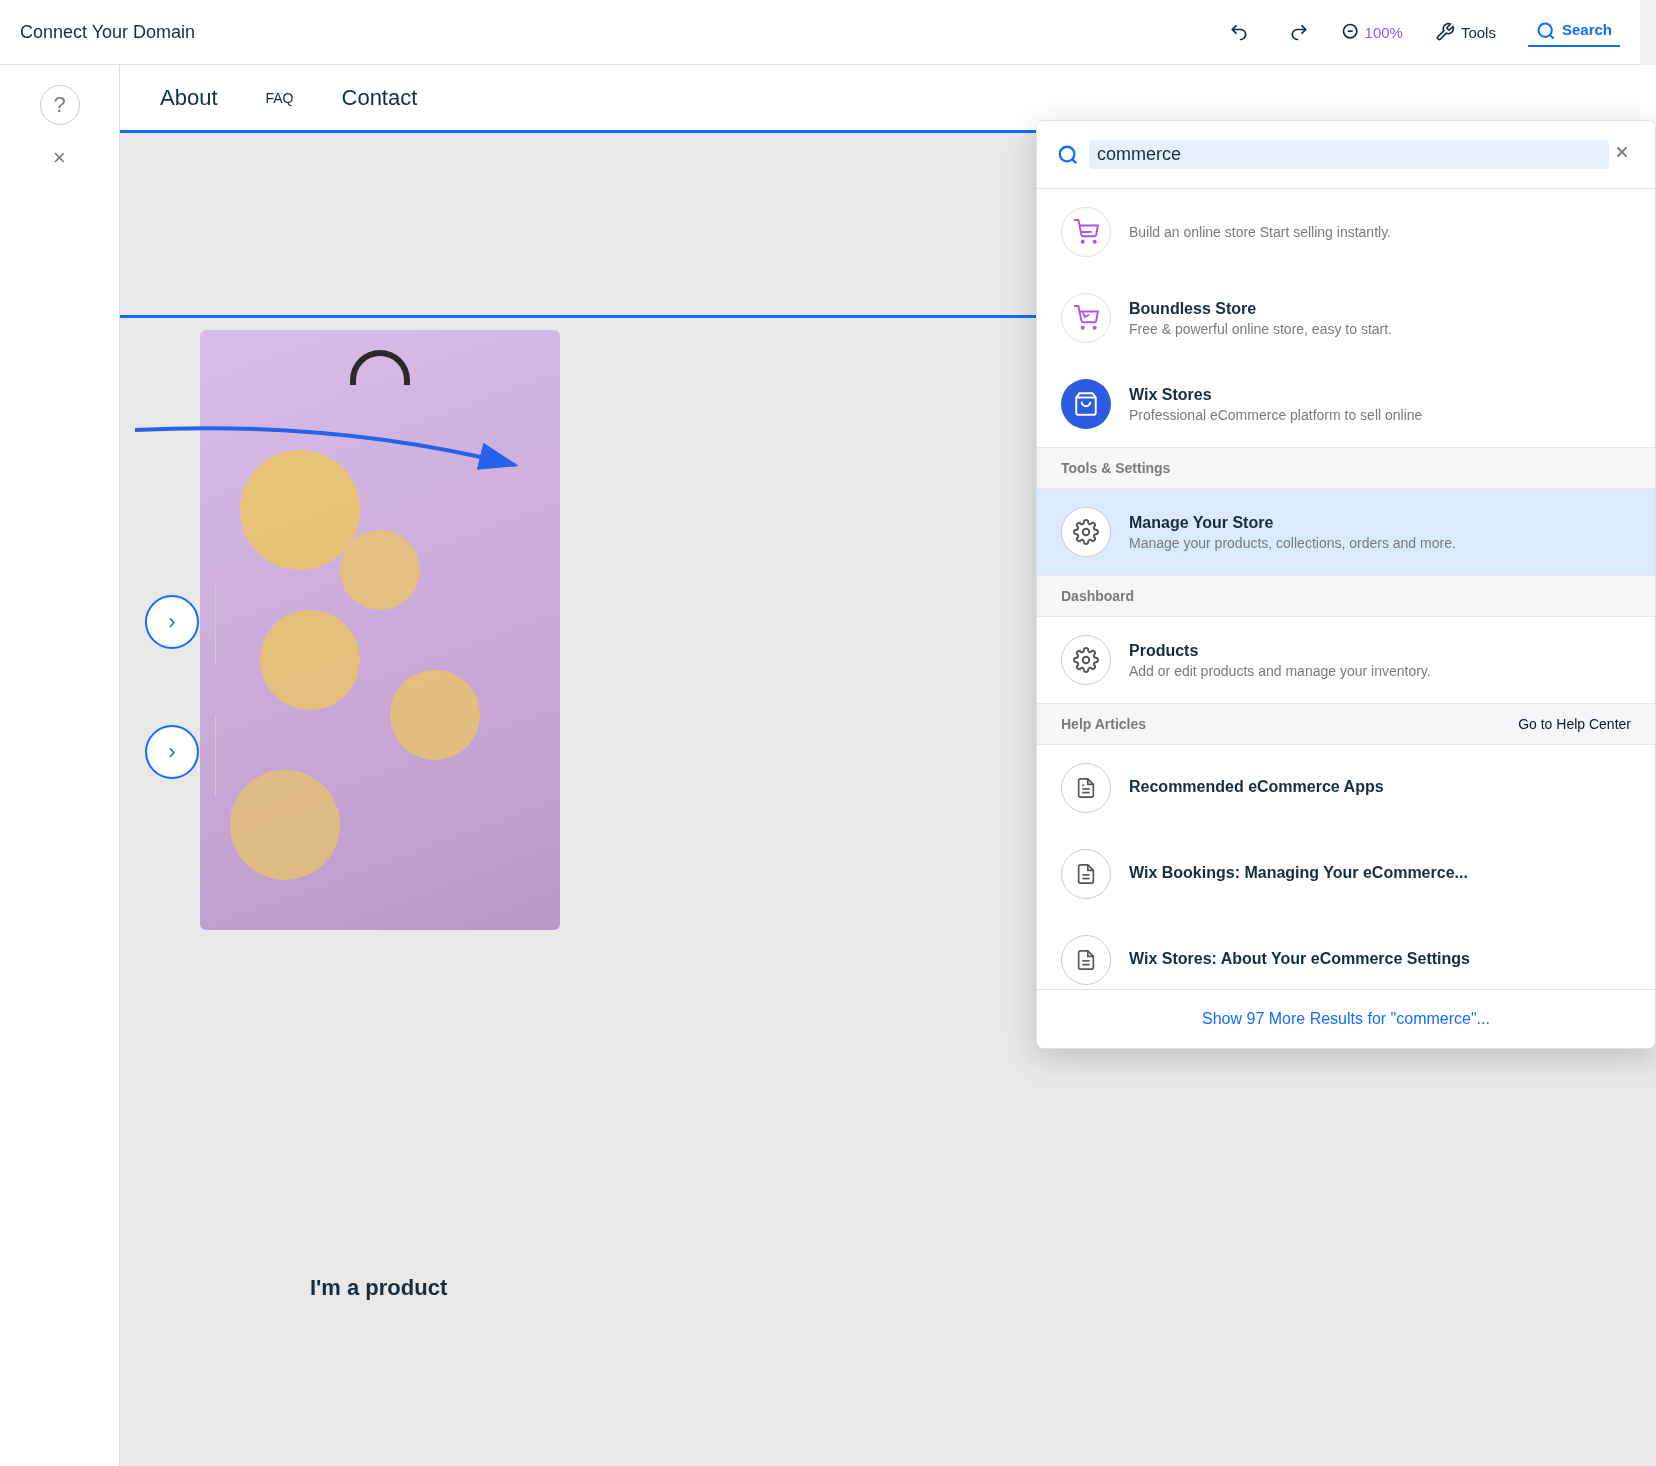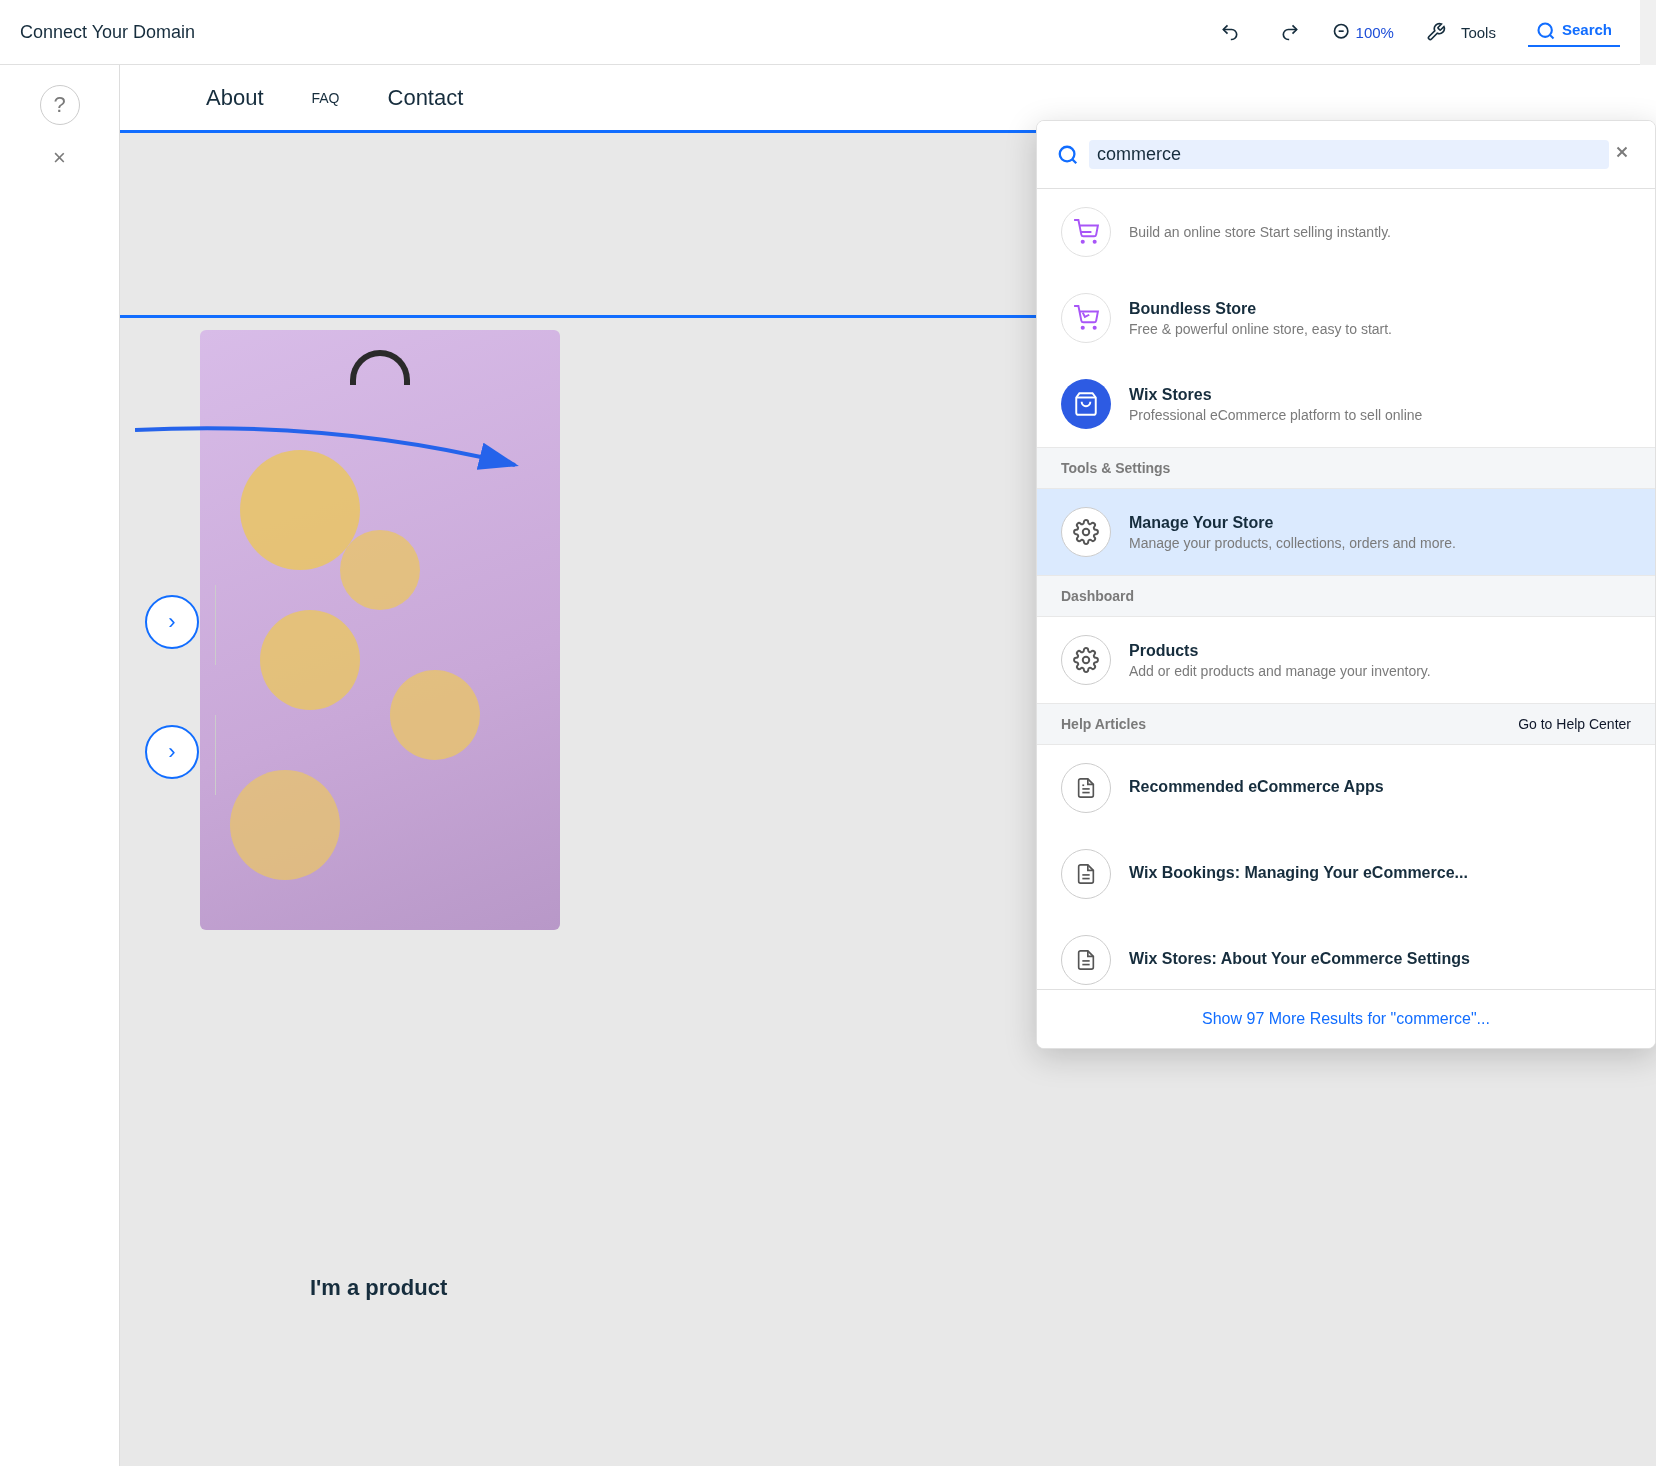--- a/index.html
+++ b/index.html
@@ -33,36 +33,36 @@
       font-weight: 500;
     }
     .toolbar-actions {
       display: flex;
       align-items: center;
       gap: 24px;
     }
     .toolbar-btn {
       display: flex;
       align-items: center;
-      gap: 15px;
+      gap: 6px;
       background: none;
       border: none;
       cursor: pointer;
       color: #162d3d;
       font-size: 15px;
       padding: 4px 8px;
       text-align: center;
     }
     .toolbar-btn svg { width: 20px; height: 20px; }
     .zoom-indicator {
       display: flex;
       align-items: center;
       gap: 4px;
       font-size: 15px;
-      color: #1d4ed8;
+      color: #8b5cf6;
     }
     .search-btn {
       display: flex;
       gap: 6px;
       background: none;
       border: none;
       cursor: pointer;
       font-size: 15px;
       color: #116dff;
       font-weight: 600;
@@ -267,21 +267,21 @@
   <div style="position:absolute;top:0;left:0;width:120px;bottom:0;background:#fff;border-right:1px solid #ddd;z-index:5;display:flex;flex-direction:column;align-items:center;padding:20px 0;gap:20px;">
     <button style="background:none;border:none;cursor:pointer;font-size:22px;color:#7a7a7a;width:40px;height:40px;border-radius:50%;border:1.5px solid #ccc;display:flex;align-items:center;justify-content:center;">
       <span>?</span>
     </button>
     <button style="background:none;border:none;cursor:pointer;font-size:22px;color:#7a7a7a;">
       <span>×</span>
     </button>
   </div>
 
   <div style="position:absolute;top:0;left:120px;right:0;height:68px;background:#fff;display:flex;align-items:center;padding:0 40px;gap:48px;border-bottom:3px solid #116dff;">
-    <span style="font-size:22px;color:#162d3d;font-weight:500;cursor:pointer;margin-left:46px;">About</span>
+    <span style="font-size:22px;color:#162d3d;font-weight:500;cursor:pointer;">About</span>
     <span style="font-size:14px;color:#162d3d;font-weight:500;cursor:pointer;">FAQ</span>
     <span style="font-size:22px;color:#162d3d;font-weight:500;cursor:pointer;">Contact</span>
   </div>
 
   <div style="position:absolute;top:155px;left:20px;font-size:36px;font-weight:800;color:#162d3d;">e!</div>
   <div style="position:absolute;top:210px;left:20px;font-size:18px;color:#7a7a7a;">organize</div>
 
   <div style="position:absolute;top:250px;left:120px;right:0;height:3px;background:#116dff;"></div>
 
   <div style="position:absolute;top:265px;left:200px;width:360px;height:600px;background:linear-gradient(160deg,#d8bce8 0%,#c9a8d8 60%,#b898c8 100%);border-radius:6px;overflow:hidden;">

